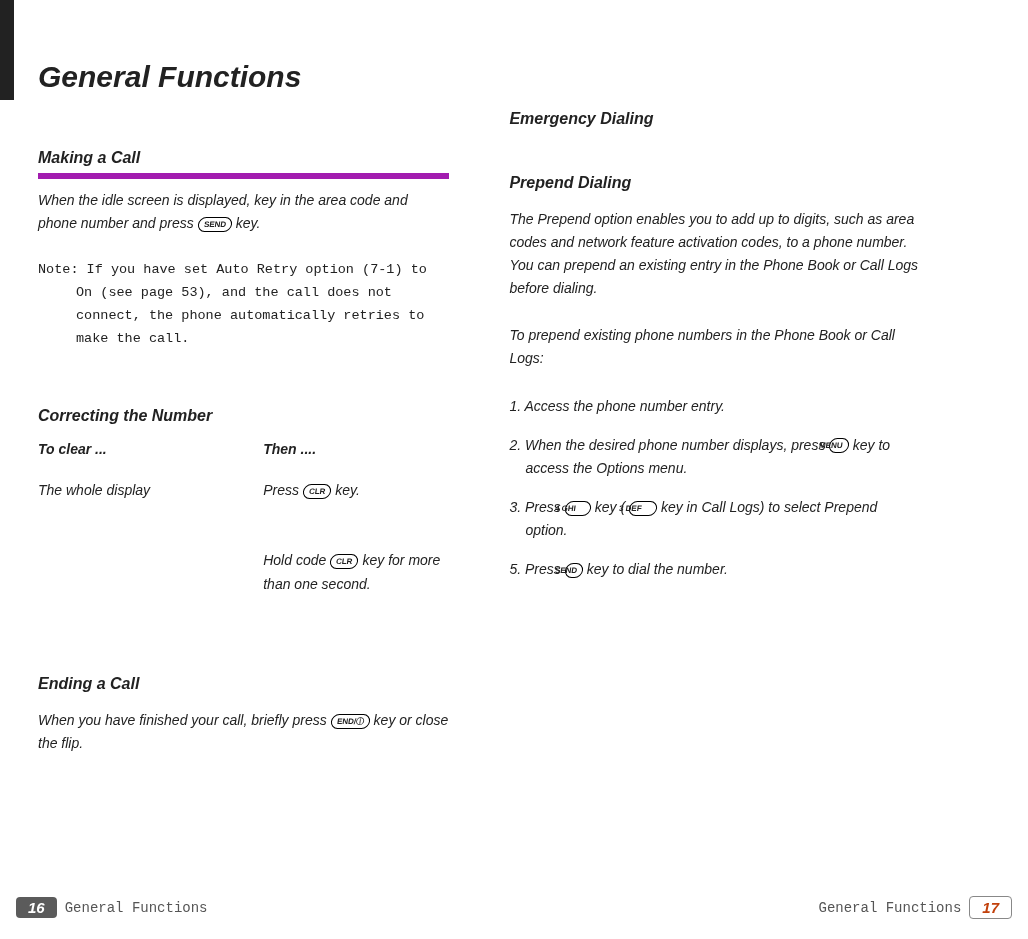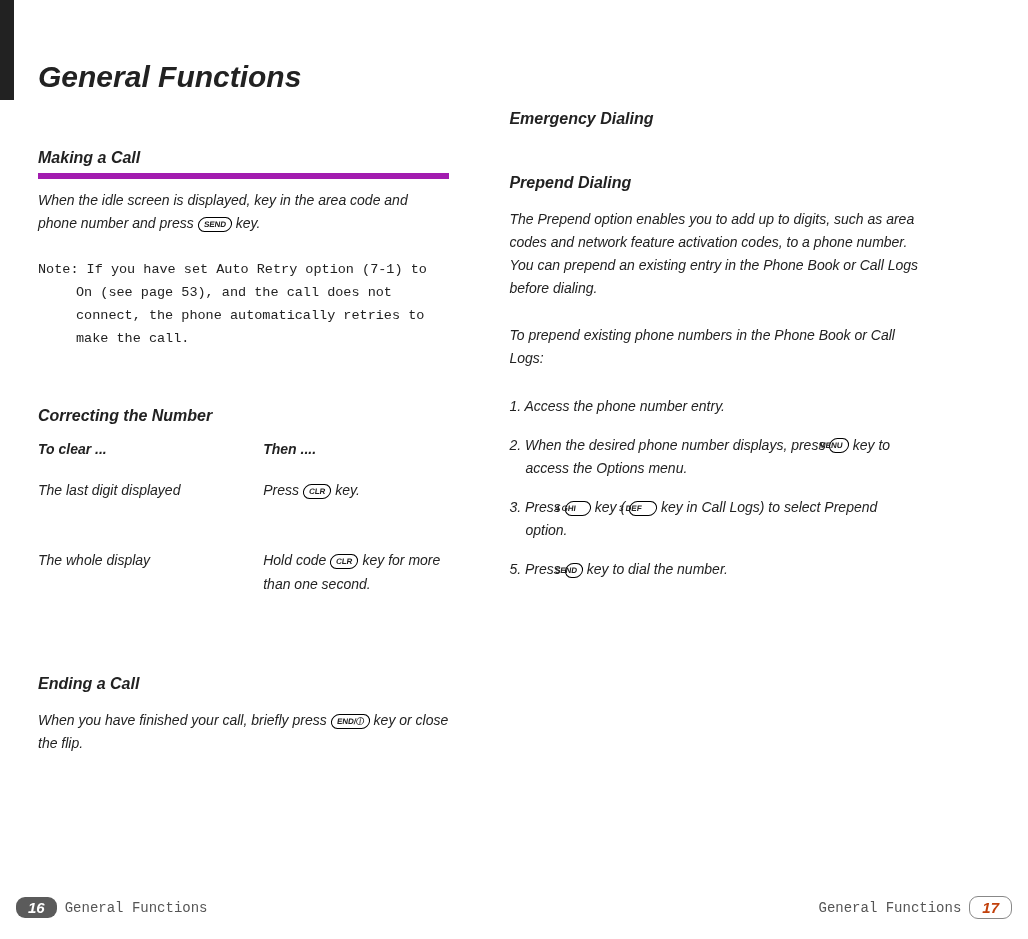--- a/index.html
+++ b/index.html
@@ -95,21 +95,21 @@
     width: 100%;
     display: flex;
     justify-content: space-between;
     align-items: center;
     padding: 0 16px;
   }
   .footer .grp { display: flex; align-items: center; gap: 8px; }
   .footer .grp.right { flex-direction: row; }
   .pagenum {
     display: inline-block;
-    border-radius: 9px;
+    border-radius: 4px;
     font-style: italic;
     font-weight: bold;
     font-size: 15px;
     padding: 2px 12px;
   }
   .pagenum.dark { background: #5b5b5b; color: #fff; }
   .pagenum.light { background: #fff; color: #c2410c; border: 1px solid #888; }
   .footer .label { font-family: "Courier New", monospace; font-size: 14px; color: #555; }
 </style>
 </head>
@@ -130,21 +130,20 @@
     </p>
 
     <p class="note">
       <b style="font-style:normal"><span>Note</span></b><span>: If you have set </span><b><span>Auto Retry</span></b><span> option (</span><b><span>7-1</span></b><span>) to </span><b><span>On</span></b><span> (see page 53), and the call does not connect, the phone automatically retries to make the call.</span>
     </p>
 
     <h2>Correcting the Number</h2>
     <div class="table">
       <div class="tcol">
         <div class="th">To clear ...</div>
-        <div class="td">The last digit displayed</div>
         <div class="td">The whole display</div>
       </div>
       <div class="tcol">
         <div class="th">Then ....</div>
         <div class="td">
           <span>Press </span>
           <span class="key small">CLR</span>
           <span> key.</span>
         </div>
         <div class="td">

